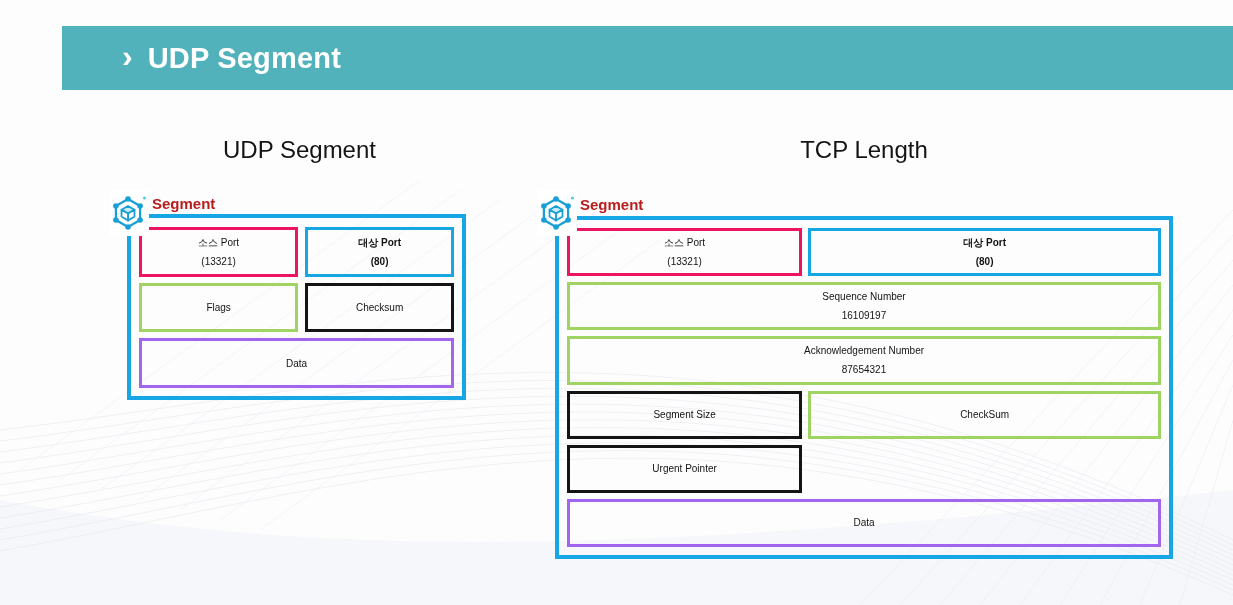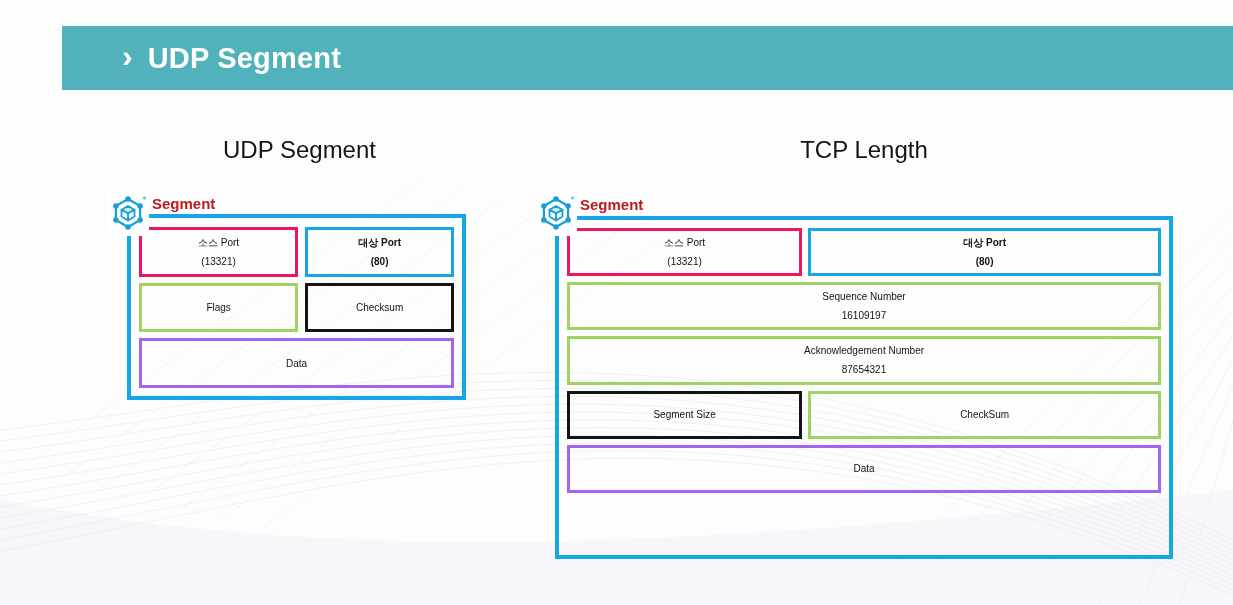--- a/index.html
+++ b/index.html
@@ -158,18 +158,21 @@
     <div class="cell f-green span2">
       <div>Acknowledgement Number</div>
       <div>87654321</div>
     </div>
     <div class="cell f-black">
       <div>Segment Size</div>
     </div>
     <div class="cell f-green">
       <div>CheckSum</div>
     </div>
+    <div class="cell f-black">
+      <div>Urgent Pointer</div>
+    </div>
     <div class="cell f-purple span2">
       <div>Data</div>
     </div>
   </div>
 
 </div>
 
 </body></html>

